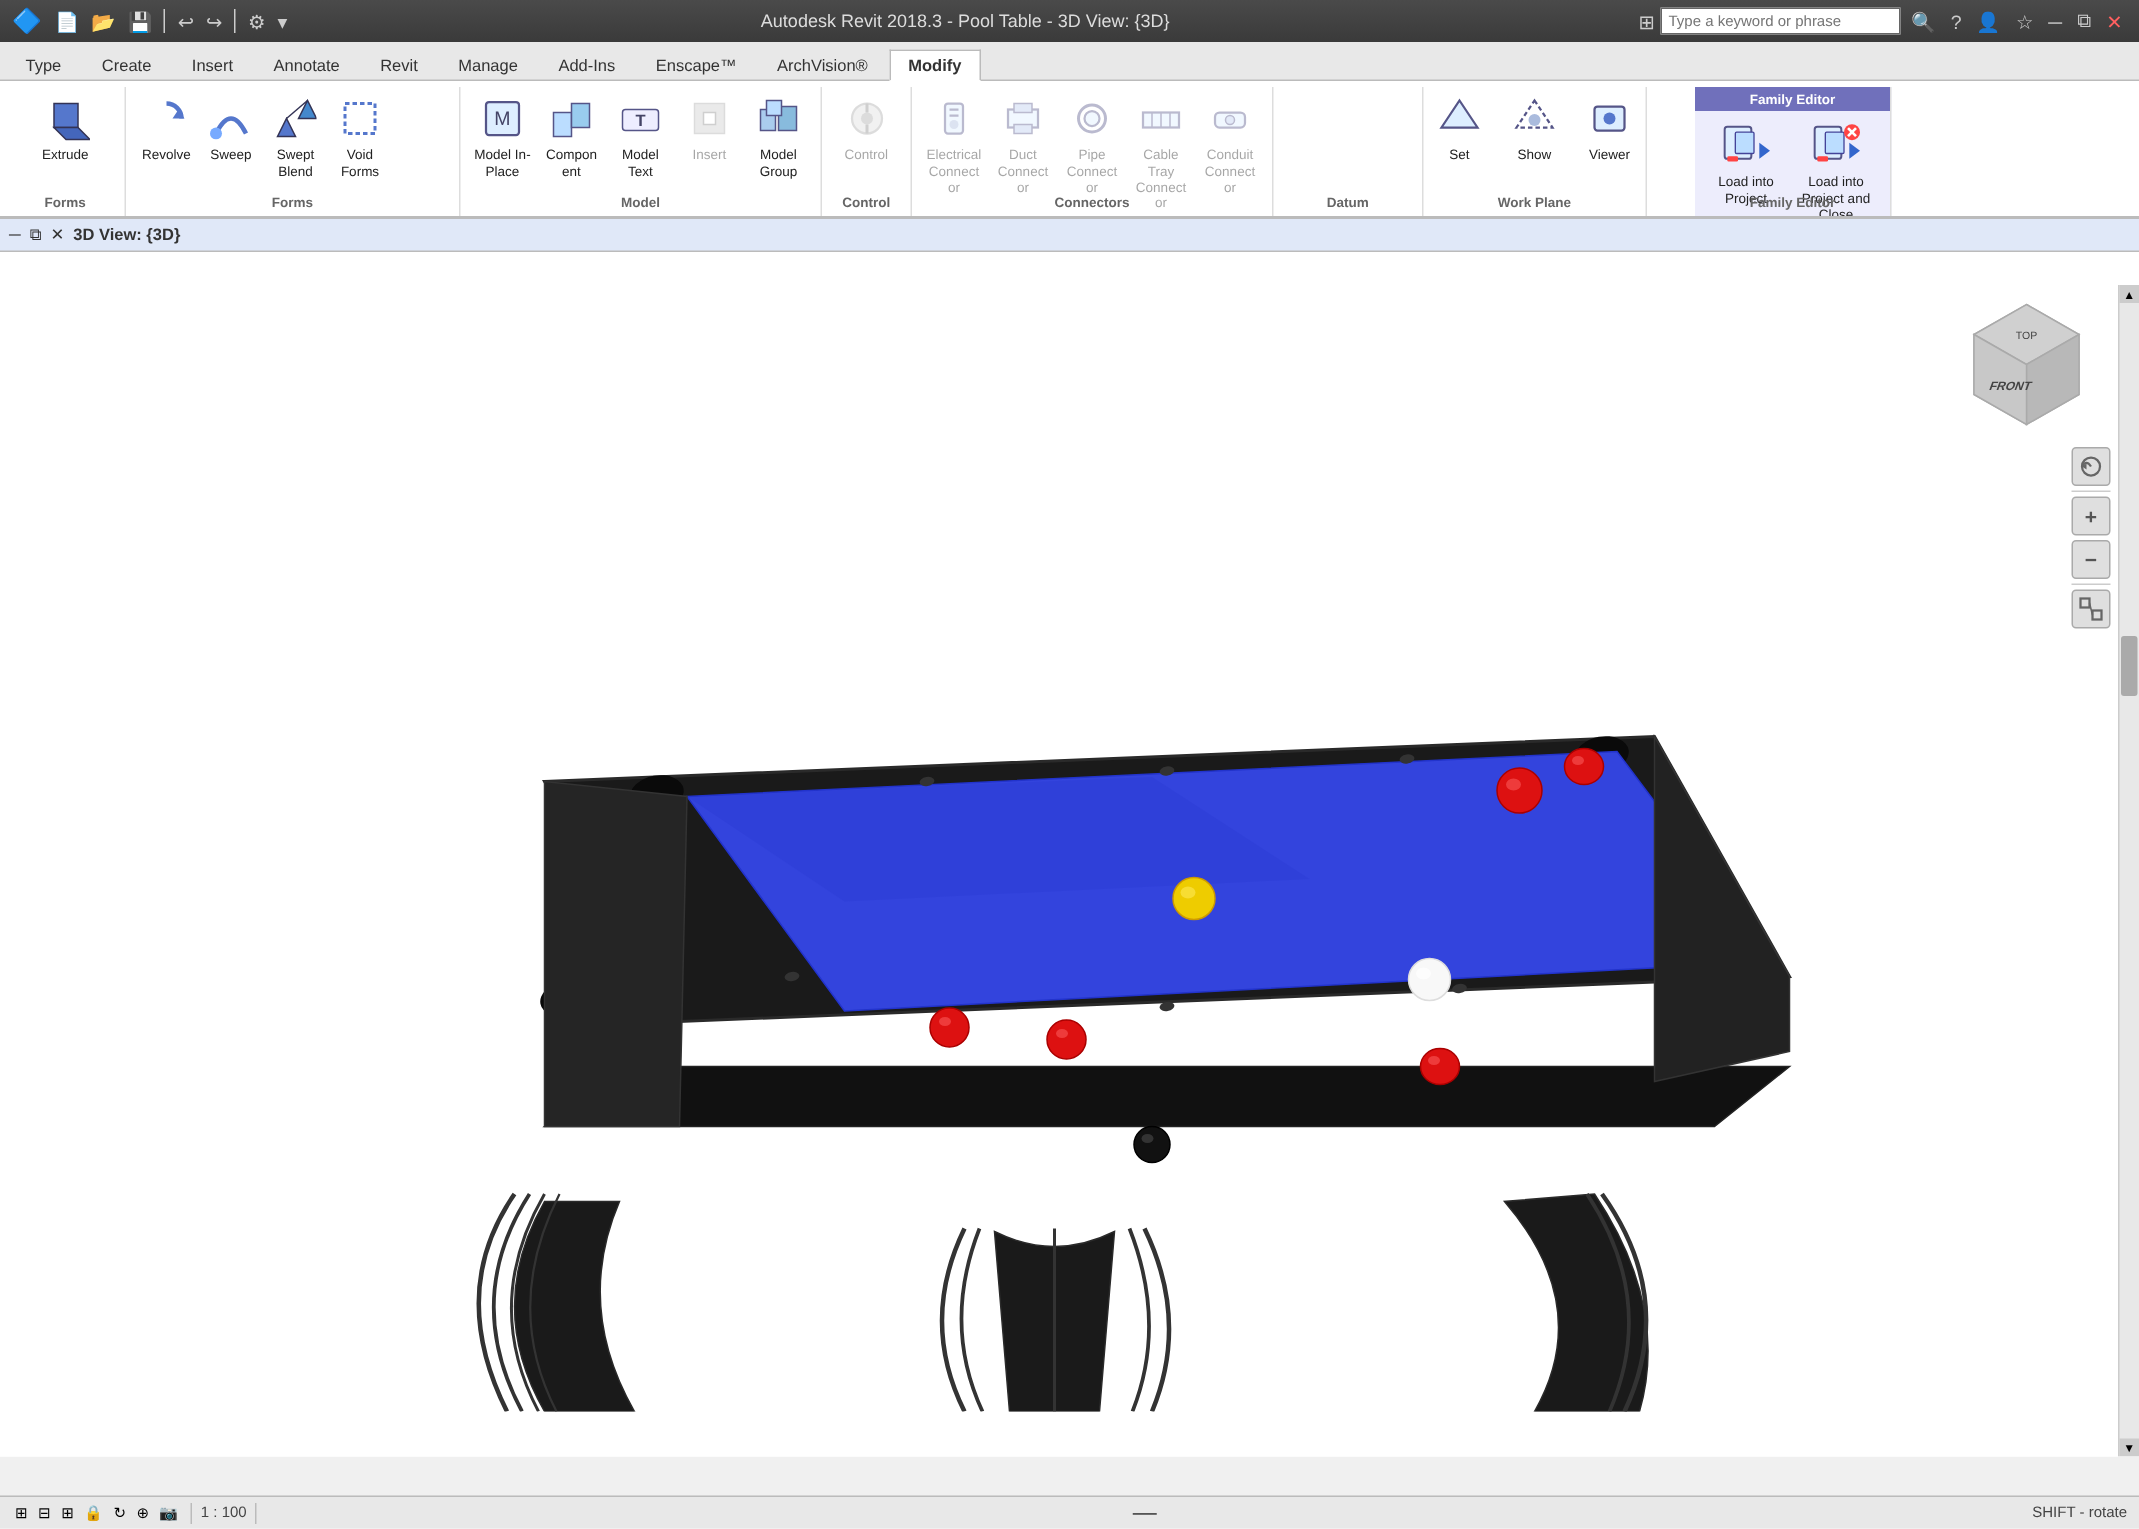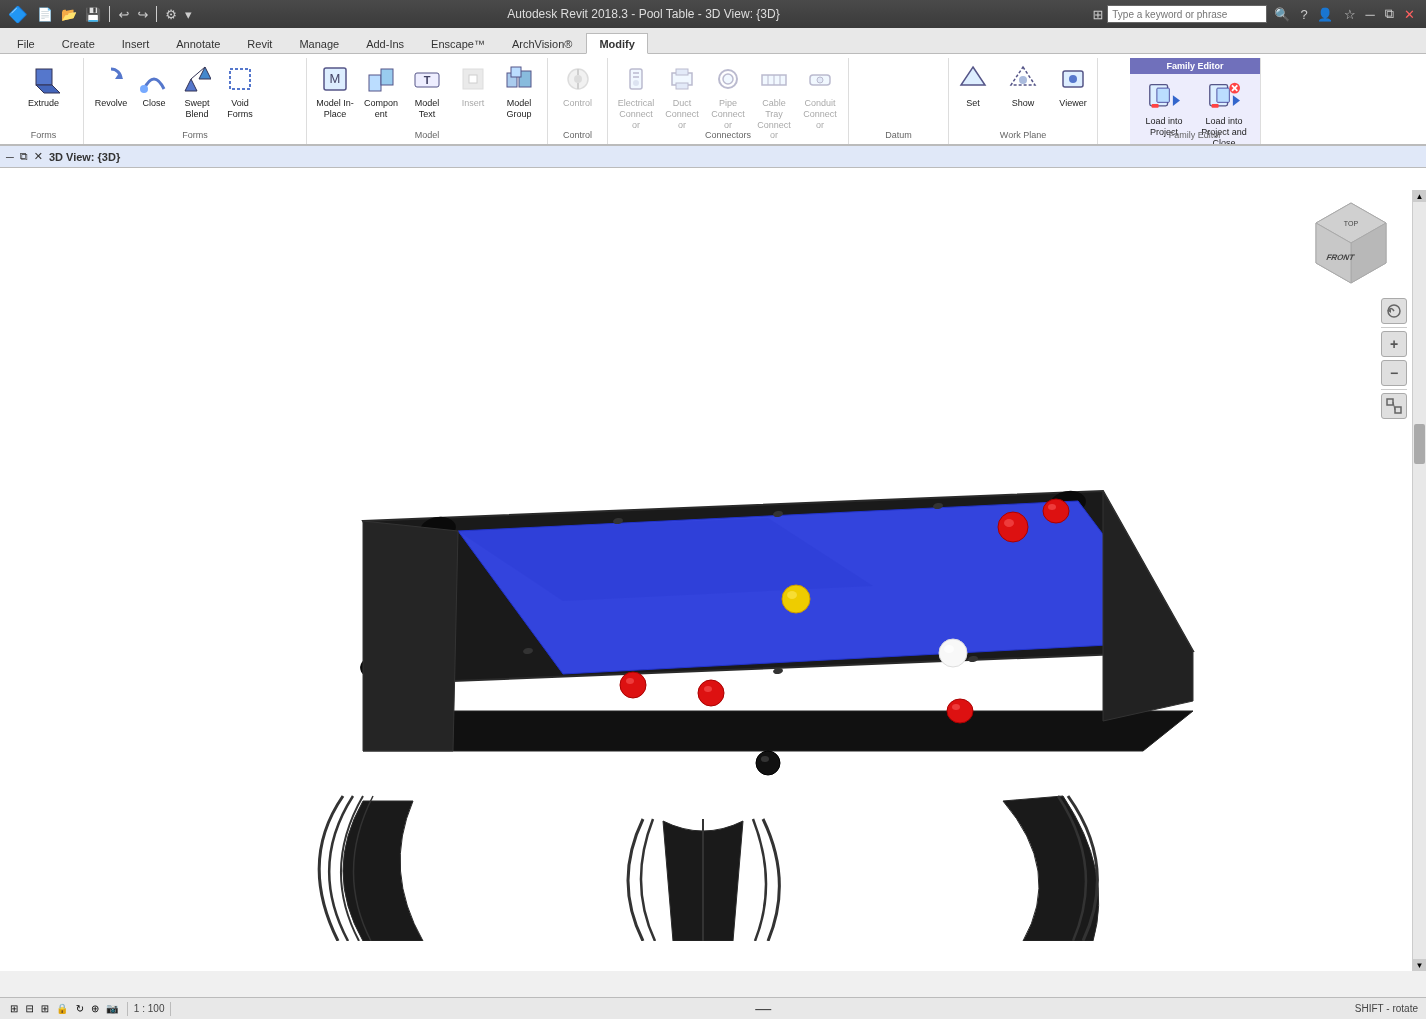--- a/index.html
+++ b/index.html
@@ -103,20 +103,21 @@
       min-width: 60px;
       position: relative;
     }
     .ribbon-group-label {
       font-size: 9px;
       color: #666;
       text-align: center;
       position: absolute;
       bottom: 4px;
       width: 100%;
+      font-weight: bold;
     }
     .ribbon-items {
       display: flex;
       align-items: flex-start;
       gap: 2px;
       padding-bottom: 18px;
       height: 100%;
     }
     .ribbon-btn {
       display: flex;
@@ -276,21 +277,21 @@
     <button class="title-icon-btn">?</button>
     <button class="title-icon-btn">👤</button>
     <button class="title-icon-btn">☆</button>
     <button class="title-icon-btn">─</button>
     <button class="title-icon-btn">⧉</button>
     <button class="title-icon-btn" style="color:#ff6060;">✕</button>
   </div>
 </div>
 
 <div id="ribbon-tabs">
-  <div class="ribbon-tab">File</div>
+  <div class="ribbon-tab">Type</div>
   <div class="ribbon-tab">Create</div>
   <div class="ribbon-tab">Insert</div>
   <div class="ribbon-tab">Annotate</div>
   <div class="ribbon-tab">Revit</div>
   <div class="ribbon-tab">Manage</div>
   <div class="ribbon-tab">Add-Ins</div>
   <div class="ribbon-tab">Enscape™</div>
   <div class="ribbon-tab">ArchVision®</div>
   <div class="ribbon-tab active">Modify</div>
 </div>
@@ -323,21 +324,21 @@
         </div>
         <span class="label">Revolve</span>
       </button>
       <button class="ribbon-btn" style="width:42px;">
         <div class="icon">
           <svg width="28" height="28" viewBox="0 0 28 28">
               <path d="M4,24 Q14,4 24,24" fill="none" stroke="#5577cc" stroke-width="3"></path>
               <circle cx="4" cy="24" r="4" fill="#77aaff"></circle>
             </svg>
         </div>
-        <span class="label">Close</span>
+        <span class="label">Sweep</span>
       </button>
       <button class="ribbon-btn" style="width:42px;">
         <div class="icon">
           <svg width="28" height="28" viewBox="0 0 28 28">
               <polygon points="2,26 8,14 14,26" fill="#5577cc" stroke="#335" stroke-width="1"></polygon>
               <polygon points="16,14 22,2 28,14" fill="#4488cc" stroke="#335" stroke-width="1"></polygon>
               <line x1="8" y1="14" x2="22" y2="2" stroke="#335" stroke-width="1"></line>
             </svg>
         </div>
         <span class="label">Swept Blend</span>

